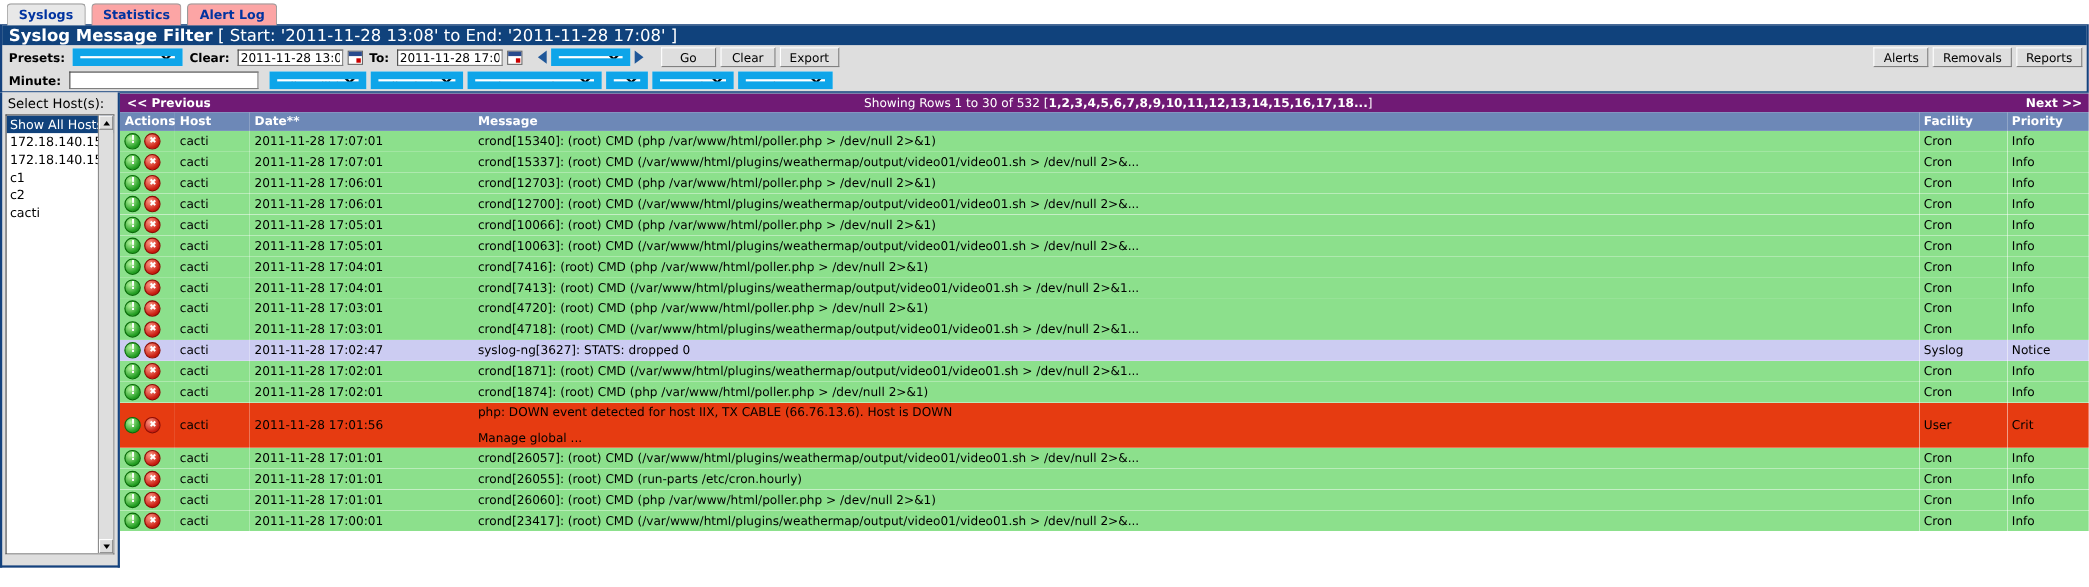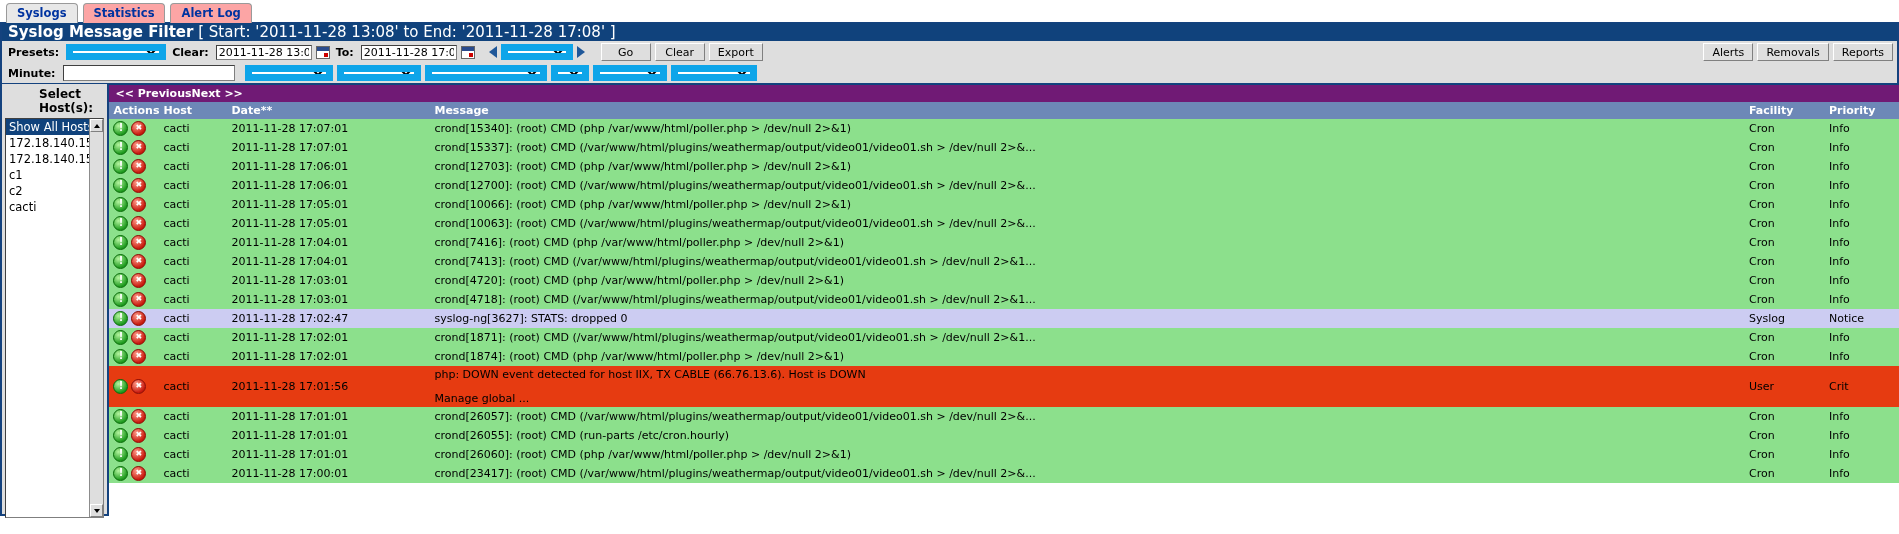--- a/index.html
+++ b/index.html
@@ -142,24 +142,23 @@
 
   .host-panel {
     width: 134px;
     box-sizing: border-box;
     border: 2px solid #14427e;
     border-top: none;
     background: #dedede;
     height: 432px;
   }
   .host-title {
-    font-weight: bold;
+    font-weight: normal;
     font-size: 12px;
     padding: 3px 4px 3px 5px;
-    margin-left: 32px;
   }
   .host-listbox {
     margin: 0 3px;
     height: 400px;
     background: #fff;
     border: 1px solid #7f7f7f;
     border-top-color: #404040;
     border-left-color: #404040;
     overflow: hidden;
     position: relative;
@@ -361,20 +360,21 @@
         <div class="host-scroll">
           <div class="sbtn"></div>
           <div class="sbtn bot"></div>
         </div>
       </div>
     </div>
 
     <div class="table-area">
       <div class="nav-bar">
         <a>&lt;&lt; Previous</a>
+        <span class="nav-center"><span>Showing Rows 1 to 30 of 532 [</span><span class="pg-cur">1,2,3,4,5,6,7,8,9,10,11,12,13,14,15,16,17,18...</span><span>]</span></span>
         <a>Next &gt;&gt;</a>
       </div>
 
       <table class="logs">
         <thead>
           <tr>
             <th class="col-actions">Actions</th>
             <th class="col-host">Host</th>
             <th class="col-date">Date**</th>
             <th class="col-msg">Message</th>

